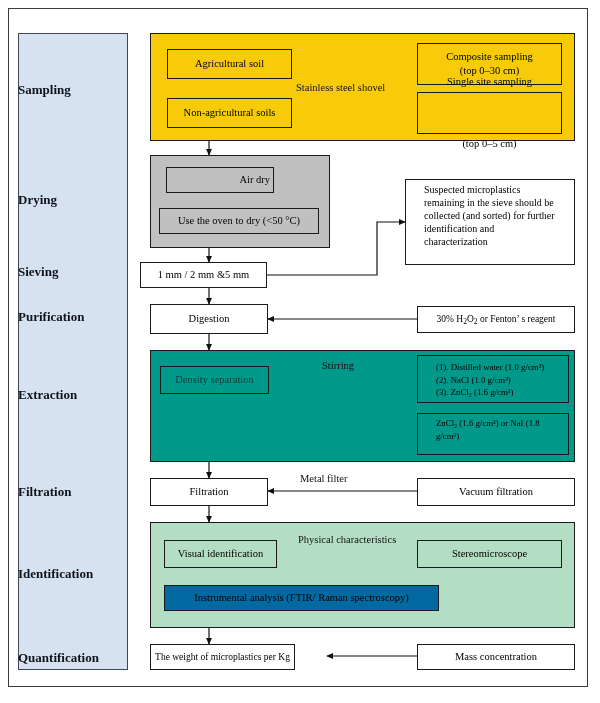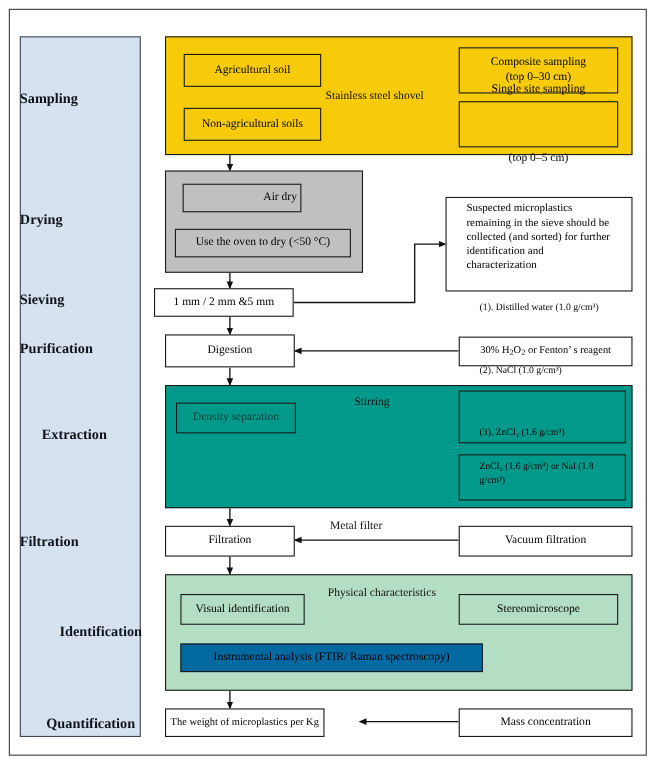--- a/index.html
+++ b/index.html
@@ -113,30 +113,30 @@
 </div>
 <div class="sidelabel" style="left:18px;top:180px;width:110px;height:40px;">
   <span>Drying</span>
 </div>
 <div class="sidelabel" style="left:18px;top:252px;width:110px;height:40px;">
   <span>Sieving</span>
 </div>
 <div class="sidelabel" style="left:18px;top:297px;width:110px;height:40px;">
   <span>Purification</span>
 </div>
-<div class="sidelabel" style="left:18px;top:375px;width:110px;height:40px;padding-left:20px;">
+<div class="sidelabel" style="left:18px;top:375px;width:110px;height:40px;">
   <span>Extraction</span>
 </div>
 <div class="sidelabel" style="left:18px;top:472px;width:110px;height:40px;">
   <span>Filtration</span>
 </div>
-<div class="sidelabel" style="left:18px;top:554px;width:110px;height:40px;margin-left:36px;">
+<div class="sidelabel" style="left:18px;top:554px;width:110px;height:40px;">
   <span>Identification</span>
 </div>
-<div class="sidelabel" style="left:18px;top:638px;width:110px;height:40px;padding-left:24px;">
+<div class="sidelabel" style="left:18px;top:638px;width:110px;height:40px;">
   <span>Quantification</span>
 </div>
 
 <div class="band" style="left:150px;top:33px;width:425px;height:108px;background:#F7CB0A;"></div>
 
 <div class="box" style="left:167px;top:49px;width:125px;height:30px;background:#F7CB0A;">
   <span>Agricultural soil</span>
 </div>
 <div class="box" style="left:167px;top:98px;width:125px;height:30px;background:#F7CB0A;">
   <span>Non-agricultural soils</span>
@@ -179,21 +179,21 @@
 </div>
 
 <div class="band" style="left:150px;top:350px;width:425px;height:112px;background:#00998A;"></div>
 
 <div class="box" style="left:160px;top:366px;width:109px;height:28px;background:#00998A;color:#0d3c38;">
   <span>Density separation</span>
 </div>
 
 <div class="lbl" style="left:322px;top:360px;">Stirring</div>
 
-<div class="box boxl" style="left:417px;top:355px;width:152px;height:48px;background:#00998A;font-size:8.8px;line-height:1.45;flex-direction:column;gap:44px;">
+<div class="box boxl" style="left:417px;top:355px;width:152px;height:48px;background:#00998A;font-size:8.8px;line-height:1.45;flex-direction:column;">
   <div>
     <span>(1).</span>
     <span>Distilled water</span>
     <span>(1.0 g/cm³)</span>
   </div>
   <div>
     <span>(2).</span>
     <span>NaCl</span>
     <span>(1.0 g/cm³)</span>
   </div>

